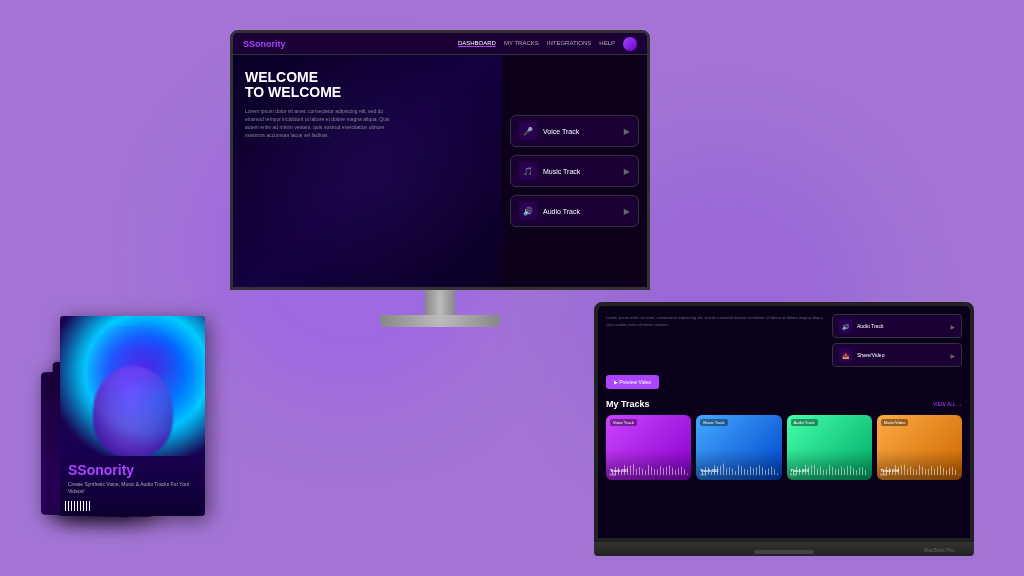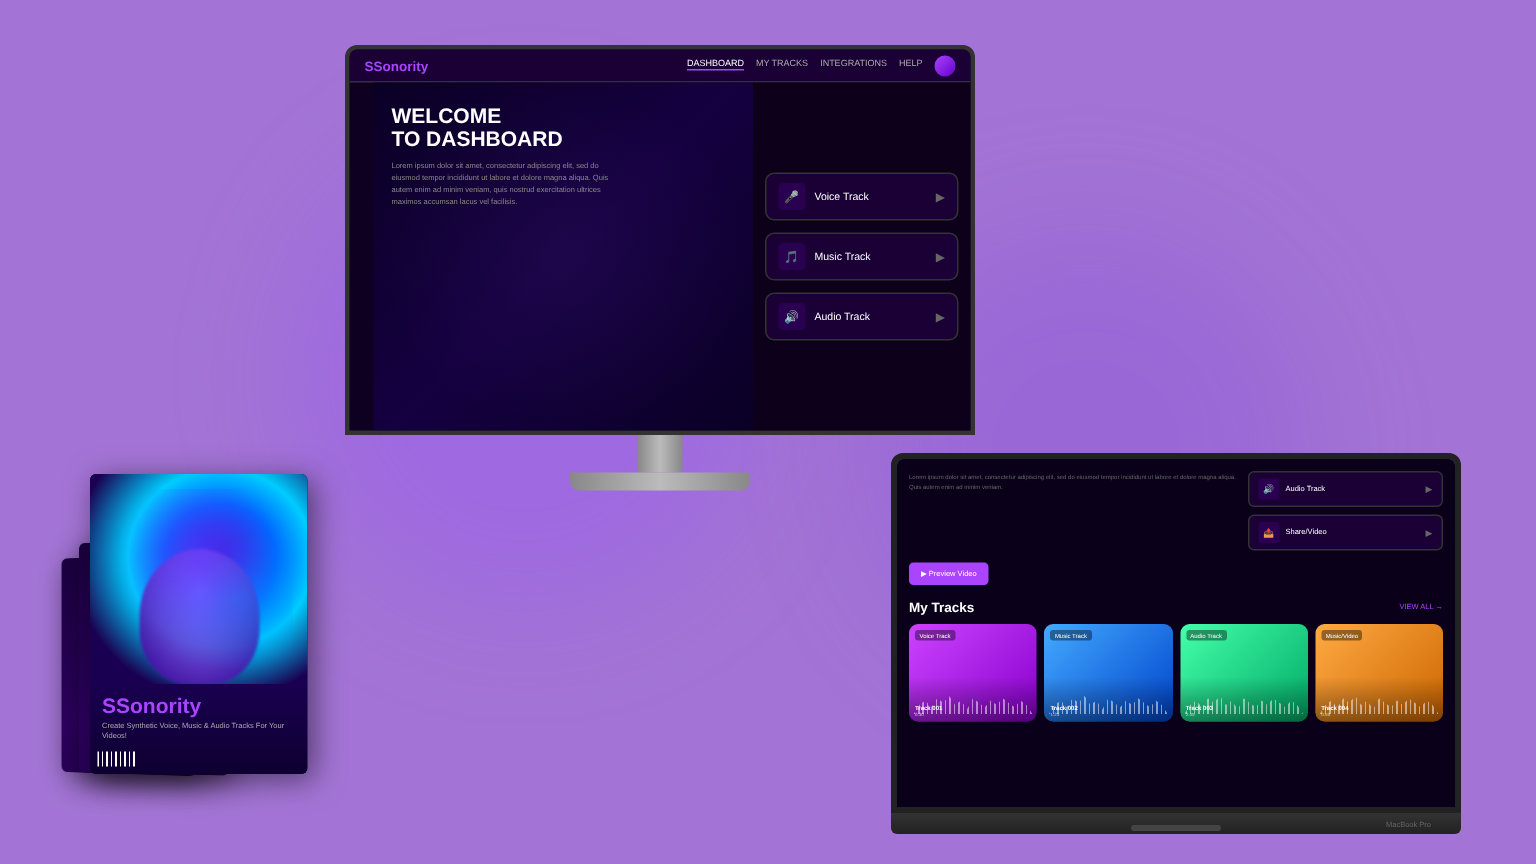--- a/index.html
+++ b/index.html
@@ -197,21 +197,20 @@
       width: 14px;
       height: 14px;
       border-radius: 50%;
       background: linear-gradient(135deg, #aa44ff, #6600cc);
       margin-left: 8px;
     }
 
     .monitor-content {
       display: flex;
       height: calc(100% - 22px);
-      padding-left: 16px;
     }
 
     .monitor-left {
       flex: 1;
       padding: 15px 12px;
       background: linear-gradient(135deg, #0a0025 0%, #150040 50%, #0a0025 100%);
       position: relative;
       overflow: hidden;
     }
 
@@ -561,21 +560,21 @@
           <div class="monitor-nav-item">INTEGRATIONS</div>
           <div class="monitor-nav-item">HELP</div>
         </div>
         <div class="monitor-avatar"></div>
       </div>
 
       <div class="monitor-content">
         <div class="monitor-left">
           <div class="monitor-welcome">
             <div>WELCOME</div>
-            <div>TO DASHBOARD</div>
+            <div>TO WELCOME</div>
           </div>
           <div class="monitor-desc">Lorem ipsum dolor sit amet, consectetur adipiscing elit, sed do eiusmod tempor incididunt ut labore et dolore magna aliqua. Quis autem enim ad minim veniam, quis nostrud exercitation ultrices maximos accumsan lacus vel facilisis.</div>
         </div>
         <div class="monitor-right">
           <div class="track-btn">
             <div class="track-icon">🎤</div>
             <div class="track-label">Voice Track</div>
             <div class="track-arrow">▶</div>
           </div>
           <div class="track-btn">

